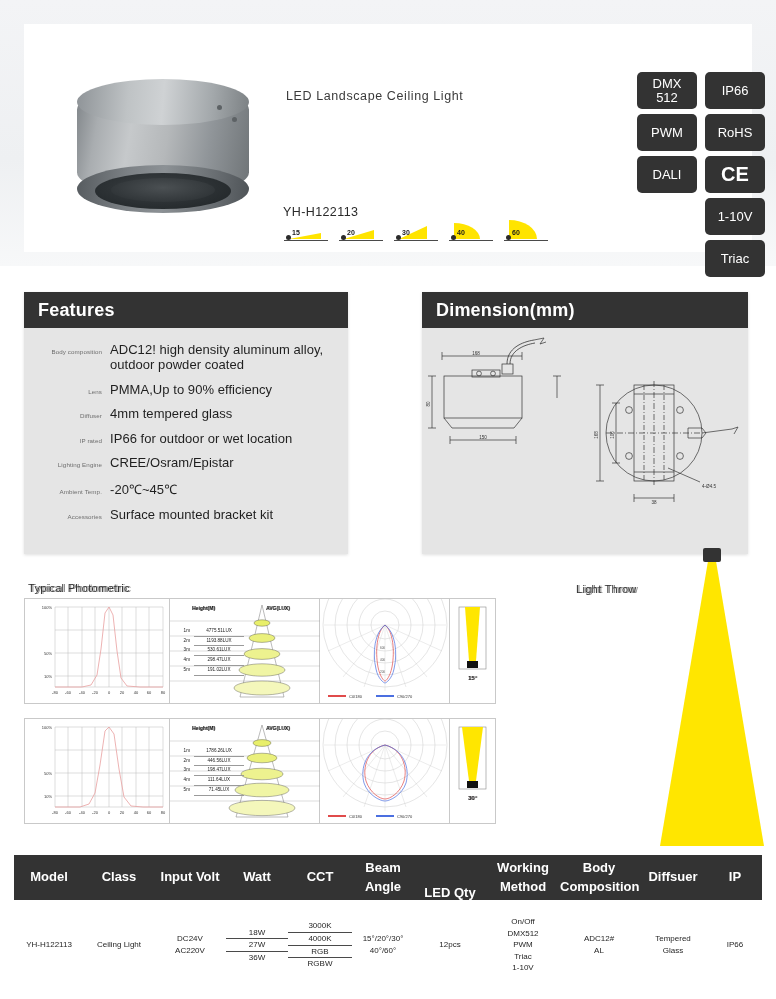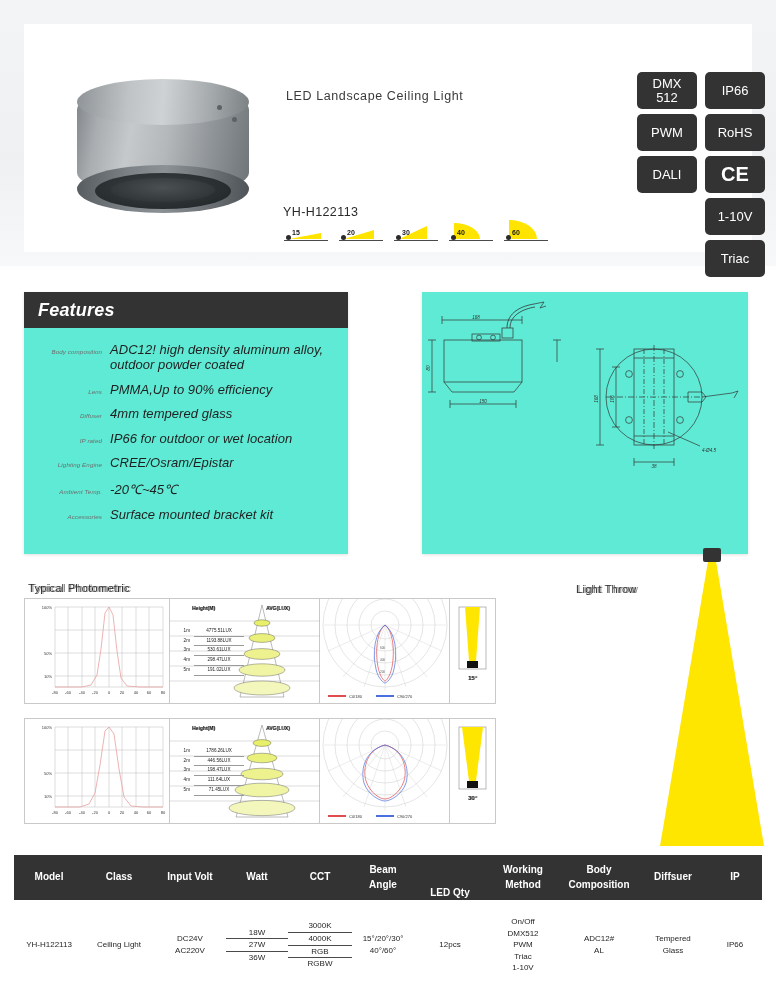--- a/index.html
+++ b/index.html
@@ -31,21 +31,21 @@
   .beam-ic .wedge{position:absolute;left:7px;bottom:5px;background:#ffe400;}
   .beam-ic .deg{position:absolute;left:10px;bottom:8px;font-size:7px;font-weight:bold;color:#1a1a1a;}
 
   #badges{position:absolute;left:613px;top:40px;width:130px;}
   .badge-col{position:absolute;top:8px;width:60px;}
   .badge{width:60px;height:37px;background:#333;border-radius:5px;margin-bottom:5px;color:#fff;
      display:flex;align-items:center;justify-content:center;text-align:center;font-size:13px;line-height:1.05;}
   .badge.two{font-size:13px;}
 
   
-  .panel{position:absolute;background:#5eead4;box-shadow:0 1px 3px rgba(0,0,0,.13);font-style:italic;}
+  .panel{position:absolute;background:#e5e5e5;box-shadow:0 1px 3px rgba(0,0,0,.13);}
   .panel-hd{height:36px;background:#333;color:#fff;display:flex;align-items:center;padding-left:14px;
      font-size:18px;font-weight:bold;letter-spacing:.2px;}
   #features{left:24px;top:292px;width:324px;height:262px;}
   #dimension{left:422px;top:292px;width:326px;height:262px;}
 
   #feat-list{padding:14px 10px 0 0;}
   .feat-row{display:flex;align-items:baseline;margin-bottom:9.5px;}
   .feat-k{width:78px;text-align:right;padding-right:8px;font-size:6.2px;color:#6d6d6d;flex:none;letter-spacing:.1px;}
   .feat-v{font-size:13px;color:#1f1f1f;letter-spacing:.05px;}
 
@@ -73,21 +73,21 @@
      text-shadow:.8px 0 0 rgba(40,40,40,.5);}
 
   
   #throw-fix{position:absolute;left:703px;top:548px;width:18px;height:14px;background:#333;border-radius:2px;}
   #throw-cone{position:absolute;left:660px;top:562px;width:104px;height:284px;
      background:linear-gradient(180deg,#ffe600 0%,#ffe600 100%);
      clip-path:polygon(46% 0%,54% 0%,100% 100%,0% 100%);}
 
   
   #spec{position:absolute;left:14px;top:855px;width:748px;}
-  #spec-head{display:flex;background:#333;color:#fff;height:45px;align-items:center;font-size:10px;font-weight:bold;}
+  #spec-head{display:flex;background:#333;color:#fff;height:45px;align-items:center;font-size:13px;font-weight:bold;}
   #spec-body{display:flex;min-height:78px;align-items:center;font-size:8px;color:#1f1f1f;padding-top:6px;}
   .sc{text-align:center;line-height:1.45;}
   .stack span{display:block;}
   .ruled span{display:block;border-bottom:.8px solid #4a4a4a;padding:0 6px;}
   .ruled span:last-child{border-bottom:none;}
 </style>
 </head>
 <body>
 
 <div id="hero">
@@ -187,20 +187,21 @@
       <div class="feat-v">-20℃~45℃</div>
       </div>
     <div class="feat-row">
       <div class="feat-k">Accessories</div>
       <div class="feat-v">Surface mounted bracket kit</div>
       </div>
   </div>
 </div>
 
 <div class="panel" id="dimension">
+  <div class="panel-hd">Dimension(mm)</div>
   <div id="dim-canvas">
     <svg width="326" height="226" viewBox="0 0 326 226">
       <g stroke="#333" fill="none" stroke-width="0.7">
 
         <rect x="22" y="48" width="78" height="42"></rect>
         <path d="M22 90 L30 100 L92 100 L100 90"></path>
         <rect x="50" y="42" width="28" height="7"></rect>
         <circle cx="57" cy="45.5" r="2.4"></circle>
           <circle cx="71" cy="45.5" r="2.4"></circle>
         <rect x="80" y="36" width="11" height="10"></rect>

